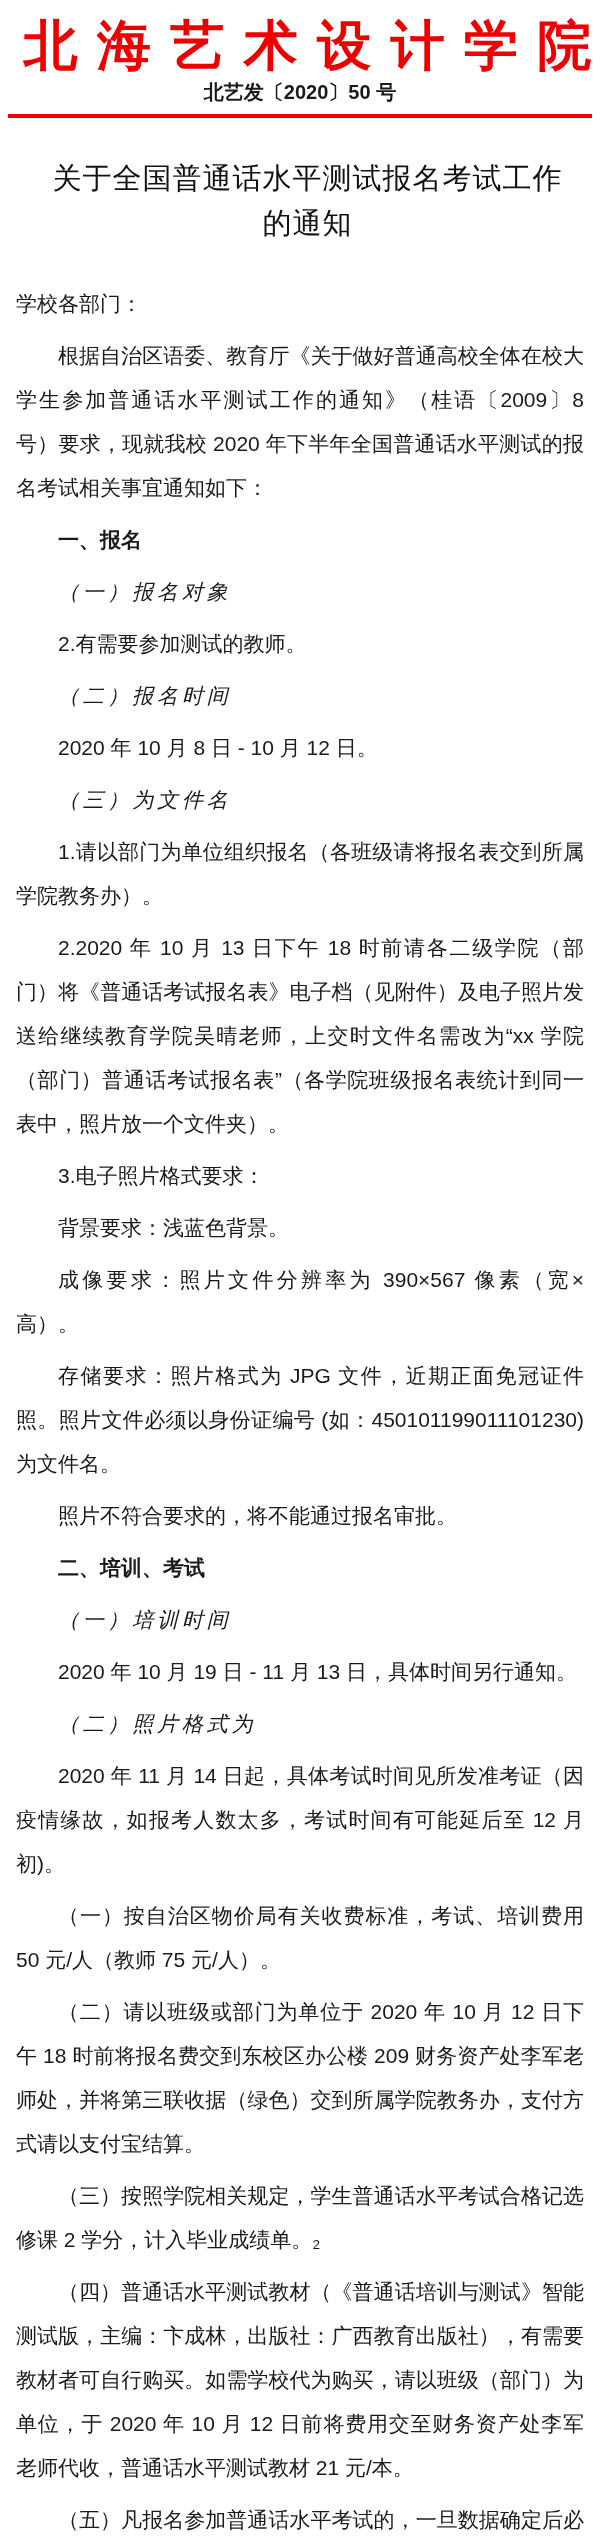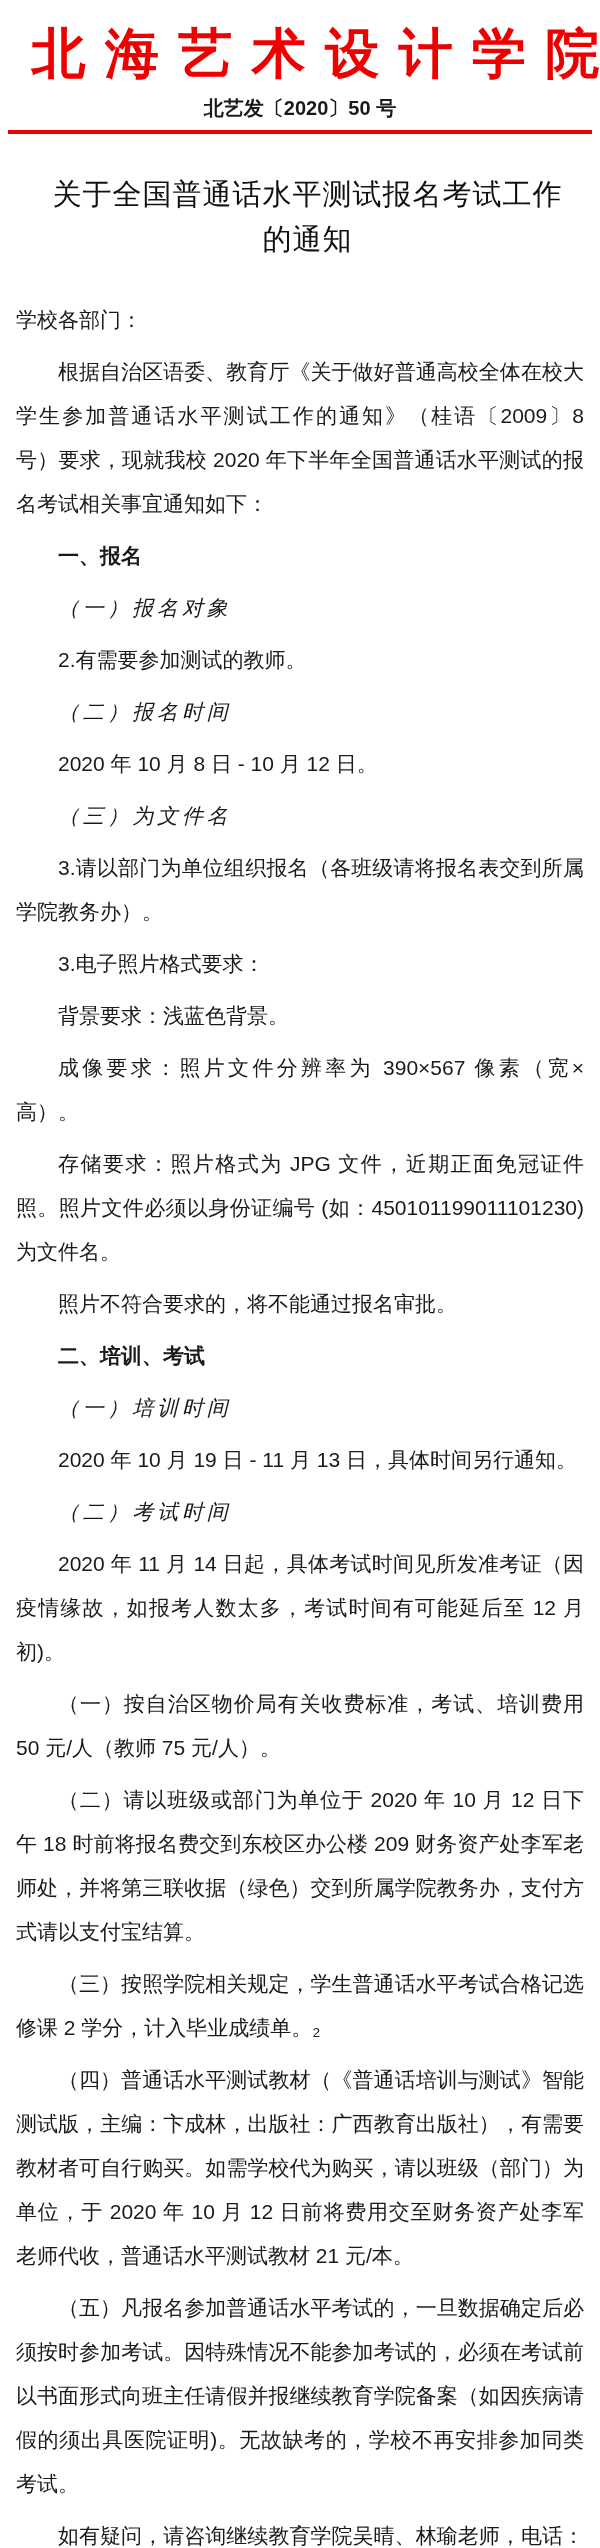--- a/index.html
+++ b/index.html
@@ -8,21 +8,21 @@
     min-height: 2548px;
     margin: 0 auto;
     background: #ffffff;
     color: #1a1a1a;
     font-family: "Liberation Sans", "DejaVu Sans", sans-serif;
     box-sizing: border-box;
     padding-top: 12px;
     overflow: hidden;
   }
   .letterhead {
-    margin: 12px;
+    margin: 4px;
     text-align: center;
     font-family: "Liberation Serif", "DejaVu Serif", serif;
     font-weight: bold;
     font-size: 54px;
     line-height: 60px;
     letter-spacing: 0.36em;
     padding-left: 0.36em;
     white-space: nowrap;
   }
   .doc-number {
@@ -81,30 +81,31 @@
 
   <main class="body-text" id="paragraphs-container">
       <p class="para noindent">学校各部门：</p>
       <p class="para">根据自治区语委、教育厅《关于做好普通高校全体在校大学生参加普通话水平测试工作的通知》（桂语〔2009〕8 号）要求，现就我校 2020 年下半年全国普通话水平测试的报名考试相关事宜通知如下：</p>
       <p class="para bold">一、报名</p>
       <p class="para kai">（一）报名对象</p>
       <p class="para">2.有需要参加测试的教师。</p>
       <p class="para kai">（二）报名时间</p>
       <p class="para">2020 年 10 月 8 日 - 10 月 12 日。</p>
       <p class="para kai">（三）为文件名</p>
-      <p class="para">3.请以部门为单位组织报名（各班级请将报名表交到所属学院教务办）。</p>
+      <p class="para">1.请以部门为单位组织报名（各班级请将报名表交到所属学院教务办）。</p>
+      <p class="para">2.2020 年 10 月 13 日下午 18 时前请各二级学院（部门）将《普通话考试报名表》电子档（见附件）及电子照片发送给继续教育学院吴晴老师，上交时文件名需改为“xx 学院（部门）普通话考试报名表”（各学院班级报名表统计到同一表中，照片放一个文件夹）。</p>
       <p class="para">3.电子照片格式要求：</p>
       <p class="para">背景要求：浅蓝色背景。</p>
       <p class="para">成像要求：照片文件分辨率为 390×567 像素（宽×高）。</p>
       <p class="para">存储要求：照片格式为 JPG 文件，近期正面免冠证件照。照片文件必须以身份证编号 (如：450101199011101230) 为文件名。</p>
       <p class="para">照片不符合要求的，将不能通过报名审批。</p>
       <p class="para bold">二、培训、考试</p>
       <p class="para kai">（一）培训时间</p>
       <p class="para">2020 年 10 月 19 日 - 11 月 13 日，具体时间另行通知。</p>
-      <p class="para kai">（二）考试时间</p>
+      <p class="para kai">（二）照片格式为</p>
       <p class="para">2020 年 11 月 14 日起，具体考试时间见所发准考证（因疫情缘故，如报考人数太多，考试时间有可能延后至 12 月初)。</p>
       <p class="para">（一）按自治区物价局有关收费标准，考试、培训费用 50 元/人（教师 75 元/人）。</p>
       <p class="para">（二）请以班级或部门为单位于 2020 年 10 月 12 日下午 18 时前将报名费交到东校区办公楼 209 财务资产处李军老师处，并将第三联收据（绿色）交到所属学院教务办，支付方式请以支付宝结算。</p>
       <p class="para">（三）按照学院相关规定，学生普通话水平考试合格记选修课 2 学分，计入毕业成绩单。₂</p>
       <p class="para">（四）普通话水平测试教材（《普通话培训与测试》智能测试版，主编：卞成林，出版社：广西教育出版社），有需要教材者可自行购买。如需学校代为购买，请以班级（部门）为单位，于 2020 年 10 月 12 日前将费用交至财务资产处李军老师代收，普通话水平测试教材 21 元/本。</p>
       <p class="para">（五）凡报名参加普通话水平考试的，一旦数据确定后必须按时参加考试。因特殊情况不能参加考试的，必须在考试前以书面形式向班主任请假并报继续教育学院备案（如因疾病请假的须出具医院证明)。无故缺考的，学校不再安排参加同类考试。</p>
       <p class="para">如有疑问，请咨询继续教育学院吴晴、林瑜老师，电话：18377906486、1837796576。</p>
     </main>
 
 </div>

